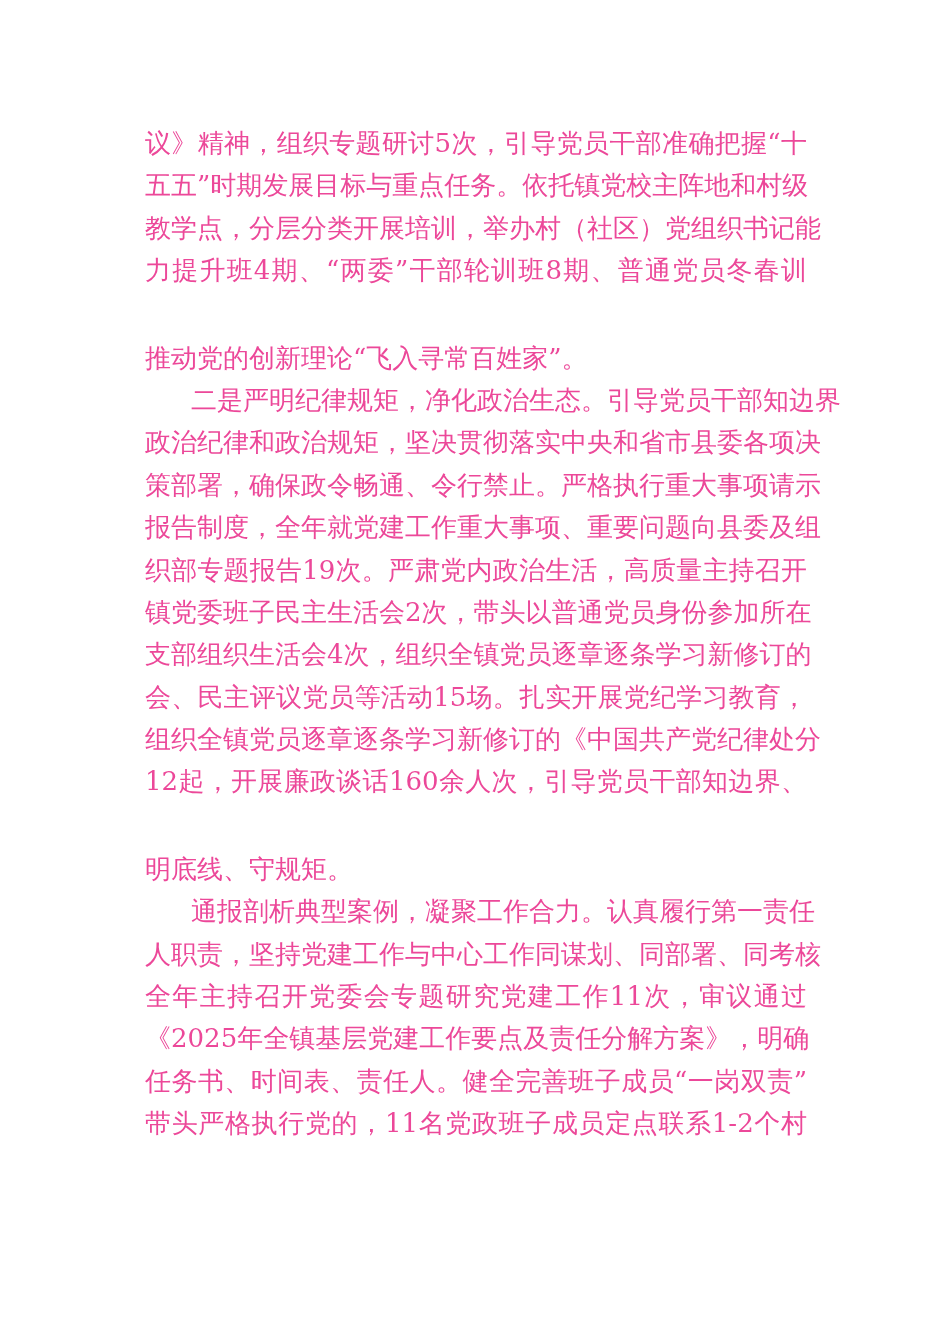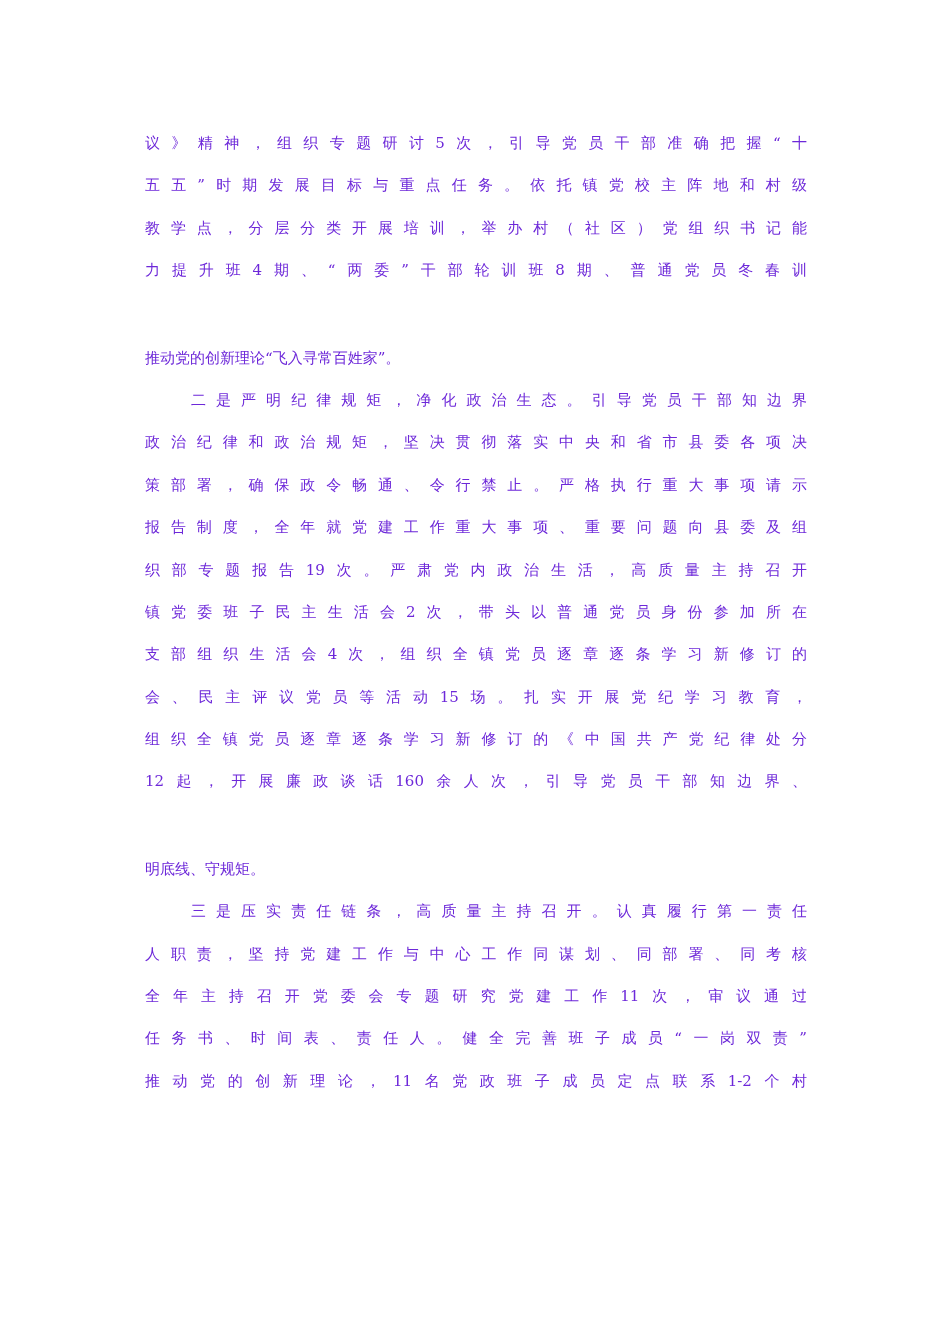--- a/index.html
+++ b/index.html
@@ -3,22 +3,22 @@
   <meta charset="utf-8">
   <style>
     html, body { margin: 0; padding: 0; background: #ffffff; }
     body { width: 950px; height: 1344px; position: relative; overflow: hidden; }
     .page {
       position: absolute;
       left: 145px;
       top: 122px;
       width: 662px;
       font-family: "DejaVu Serif", "Liberation Serif", serif;
-      color: #6d28d9;
-      font-size: 15px;
+      color: #ec4899;
+      font-size: 26px;
     }
     .line {
       height: 42.4px;
       line-height: 42.4px;
       white-space: nowrap;
       text-align: justify;
       text-align-last: justify;
       overflow: visible;
     }
     .line.last { text-align-last: left; margin-top: 45px; }
@@ -46,20 +46,21 @@
     <div class="line">织部专题报告19次。严肃党内政治生活，高质量主持召开</div>
     <div class="line">镇党委班子民主生活会2次，带头以普通党员身份参加所在</div>
     <div class="line">支部组织生活会4次，组织全镇党员逐章逐条学习新修订的</div>
     <div class="line">会、民主评议党员等活动15场。扎实开展党纪学习教育，</div>
     <div class="line">组织全镇党员逐章逐条学习新修订的《中国共产党纪律处分</div>
     <div class="line">12起，开展廉政谈话160余人次，引导党员干部知边界、</div>
     <div class="line last">明底线、守规矩。</div>
   </div>
 
   <div>
-    <div class="line indent"><span class="bold">三是压实责任链条，高质量主持召开。</span><span>认真履行第一责任</span></div>
+    <div class="line indent"><span class="bold">通报剖析典型案例，凝聚工作合力。</span><span>认真履行第一责任</span></div>
     <div class="line">人职责，坚持党建工作与中心工作同谋划、同部署、同考核</div>
     <div class="line">全年主持召开党委会专题研究党建工作11次，审议通过</div>
+    <div class="line">《2025年全镇基层党建工作要点及责任分解方案》，明确</div>
     <div class="line">任务书、时间表、责任人。健全完善班子成员“一岗双责”</div>
-    <div class="line">推动党的创新理论，11名党政班子成员定点联系1-2个村</div>
+    <div class="line">带头严格执行党的，11名党政班子成员定点联系1-2个村</div>
   </div>
 
 </div>
 
 </body></html>

